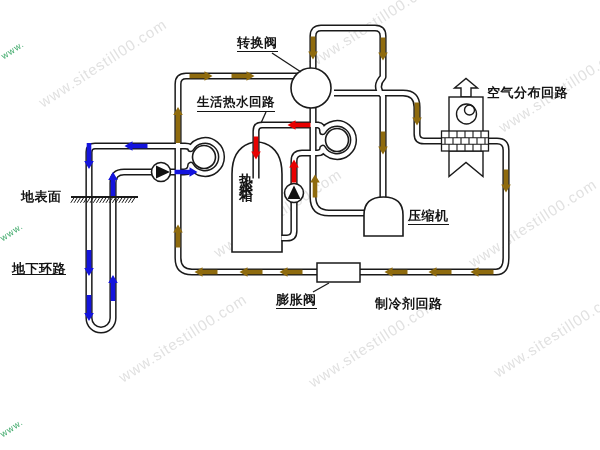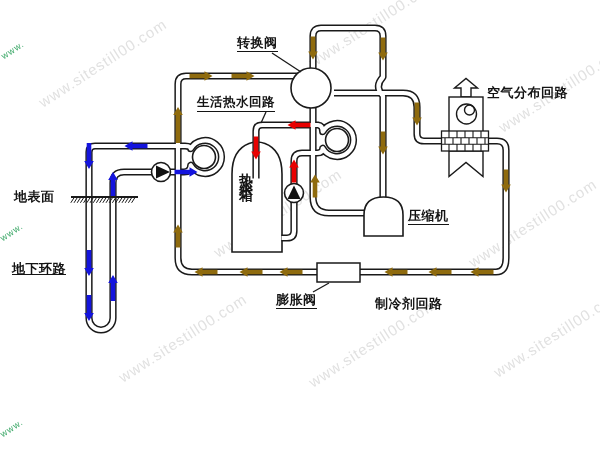--- a/index.html
+++ b/index.html
@@ -121,21 +121,21 @@
         <polygon points="-13,-2.3 5,-2.3 5,-4.8 13,0 5,4.8 5,2.3 -13,2.3" fill="#1414dd" transform="translate(89,263) rotate(90)"></polygon>
         <polygon points="-13,-2.3 5,-2.3 5,-4.8 13,0 5,4.8 5,2.3 -13,2.3" fill="#1414dd" transform="translate(89,308) rotate(90)"></polygon>
         <polygon points="-13,-2.3 5,-2.3 5,-4.8 13,0 5,4.8 5,2.3 -13,2.3" fill="#1414dd" transform="translate(113,288) rotate(270)"></polygon>
         <polygon points="-12,-2.3 4,-2.3 4,-4.8 12,0 4,4.8 4,2.3 -12,2.3" fill="#1414dd" transform="translate(113,184) rotate(270)"></polygon>
       </g>
   </svg>
 
   <div class="lbl u" style="left:237px;top:36px;">转换阀</div>
   <div class="lbl" style="left:487px;top:86px;">空气分布回路</div>
   <div class="lbl u" style="left:197px;top:96px;font-size:12.5px;">生活热水回路</div>
-  <div class="lbl" style="left:14px;top:190px;">地表面</div>
+  <div class="lbl" style="left:21px;top:190px;">地表面</div>
   <div class="lbl vert" style="left:238px;top:162px;">热水水箱</div>
   <div class="lbl u" style="left:408px;top:209px;">压缩机</div>
   <div class="lbl" style="left:12px;top:262px;text-decoration:underline;">地下环路</div>
   <div class="lbl u" style="left:276px;top:293px;">膨胀阀</div>
   <div class="lbl" style="left:375px;top:298px;font-family:Liberation Mono, monospace;">制冷剂回路</div>
 <div class="wm" style="left: 40px; top: 95px;">www.sitestill00.com</div>
     <div class="wm" style="left: 310px; top: 55px;">www.sitestill00.com</div>
     <div class="wm" style="left: 500px; top: 120px;">www.sitestill00.com</div>
     <div class="wm" style="left: 215px; top: 245px;">www.sitestill00.com</div>
     <div class="wm" style="left: 470px; top: 255px;">www.sitestill00.com</div>

